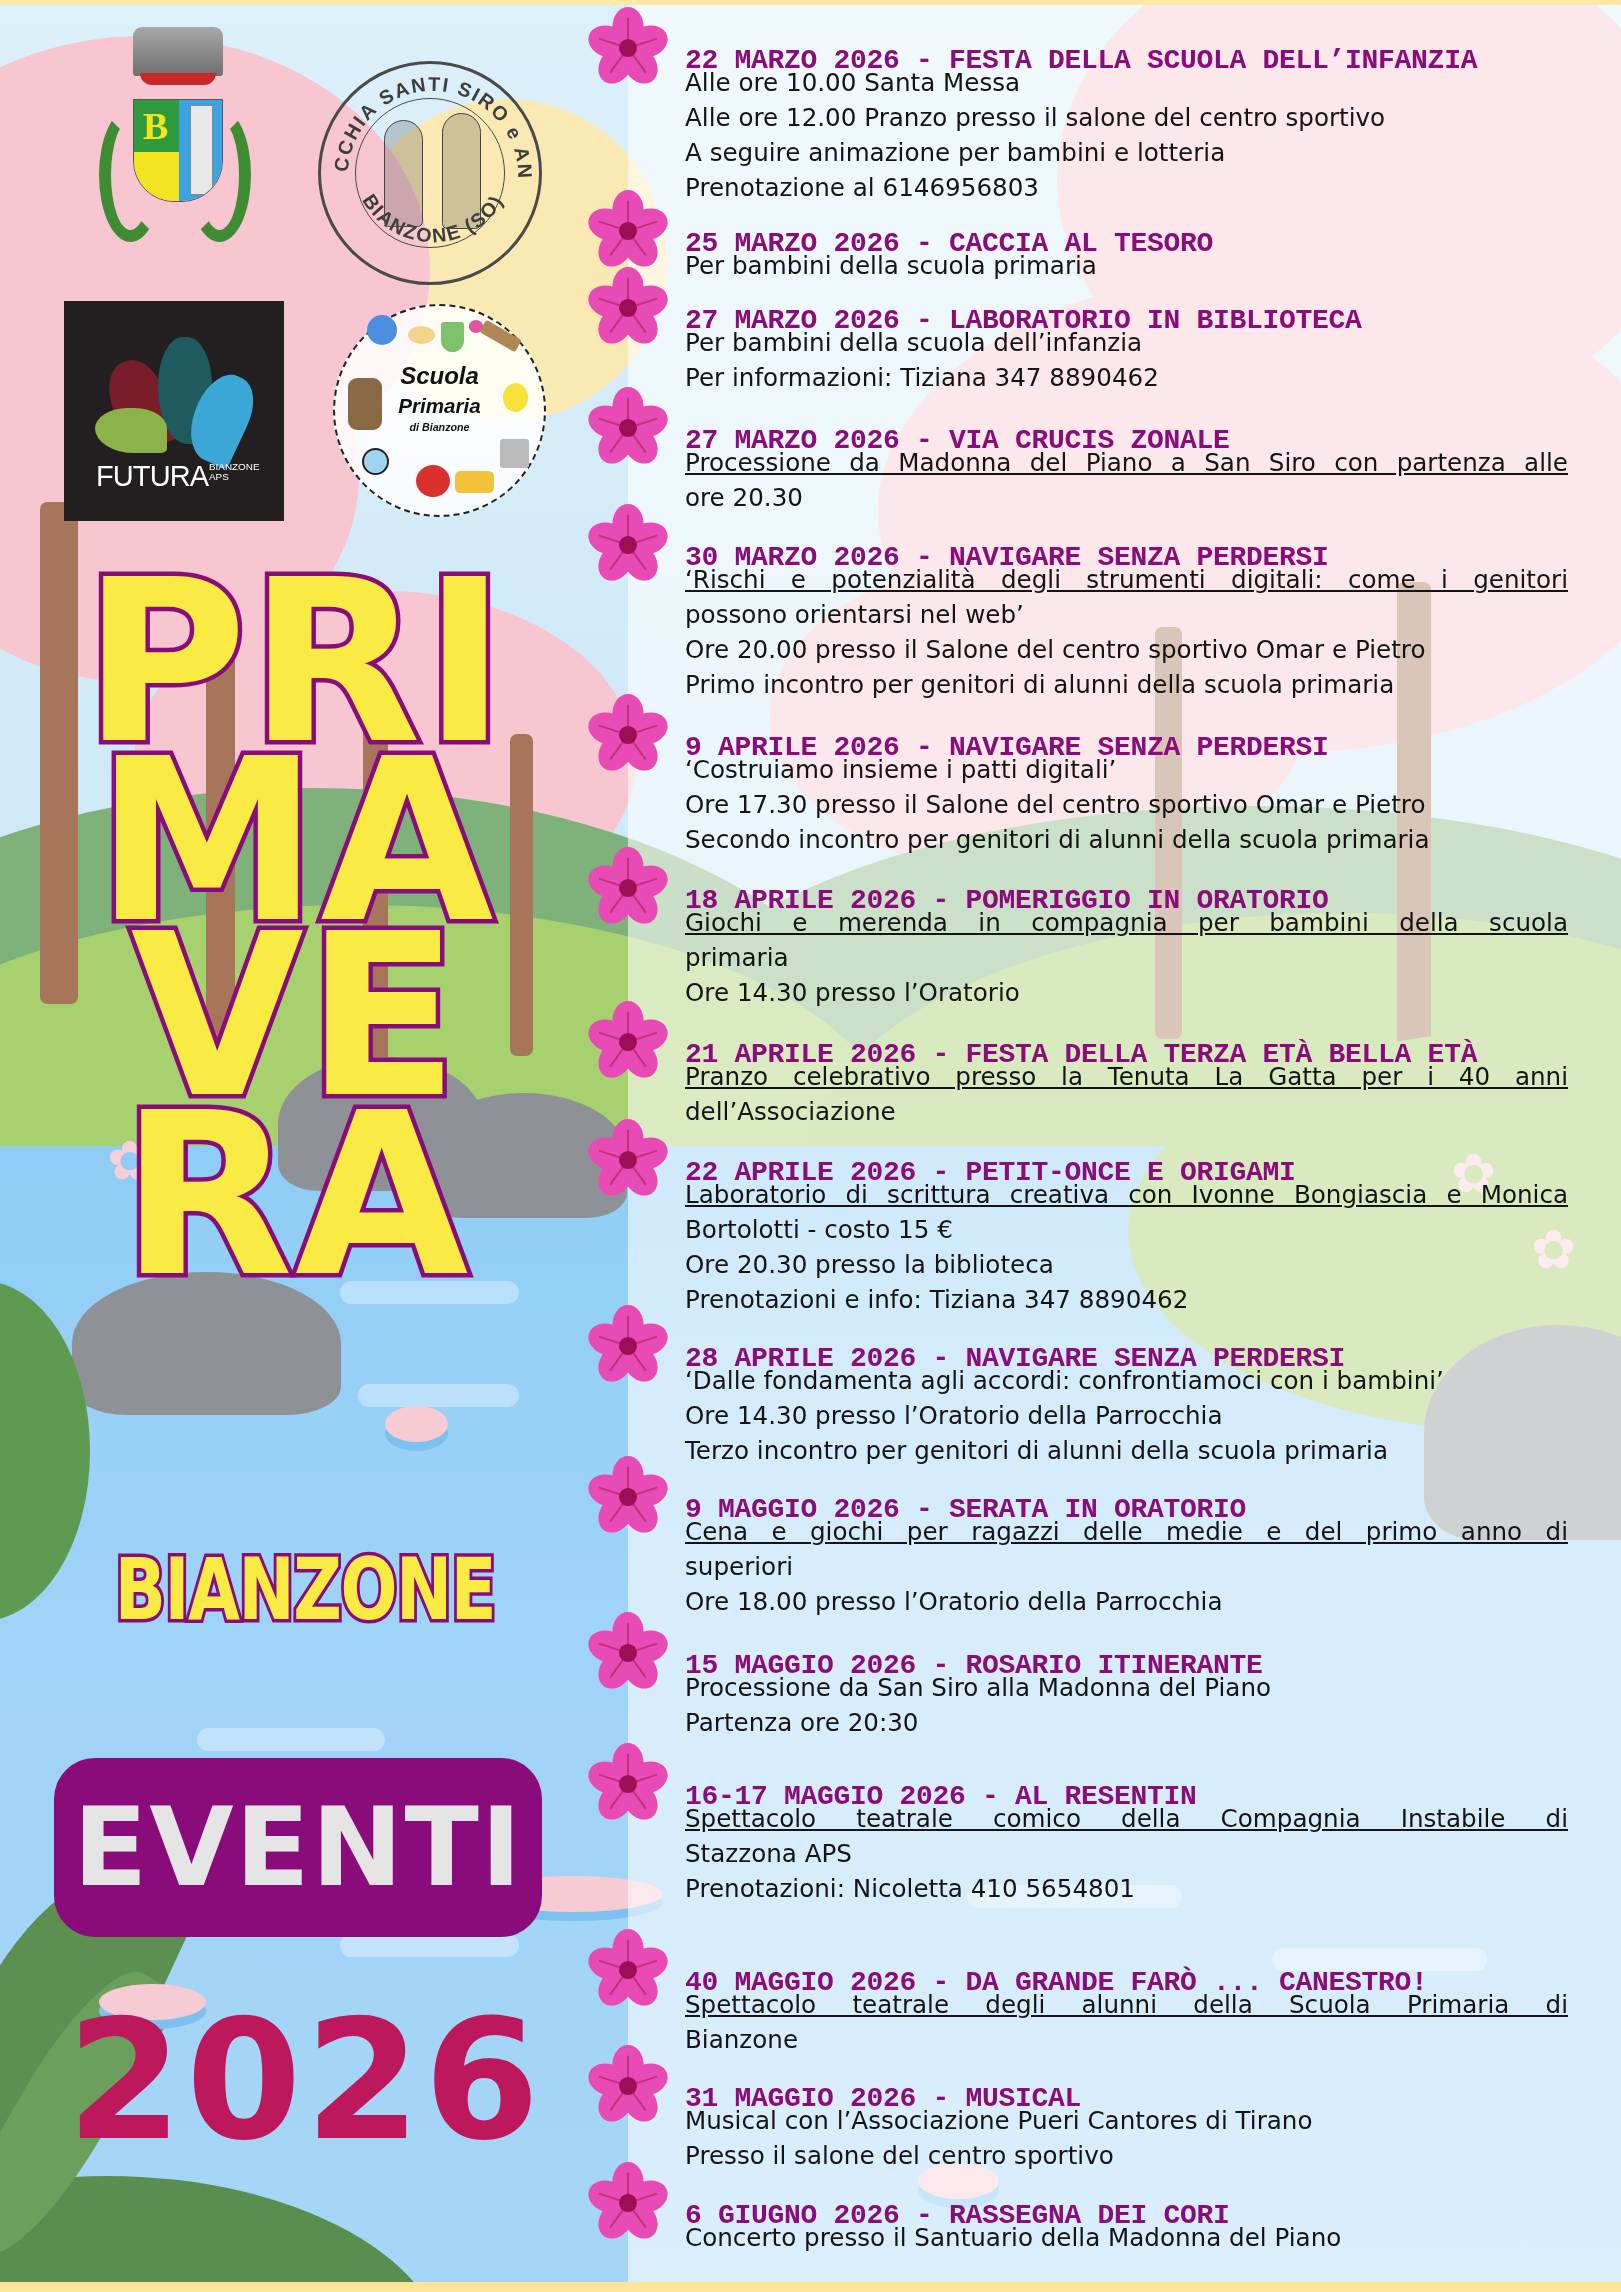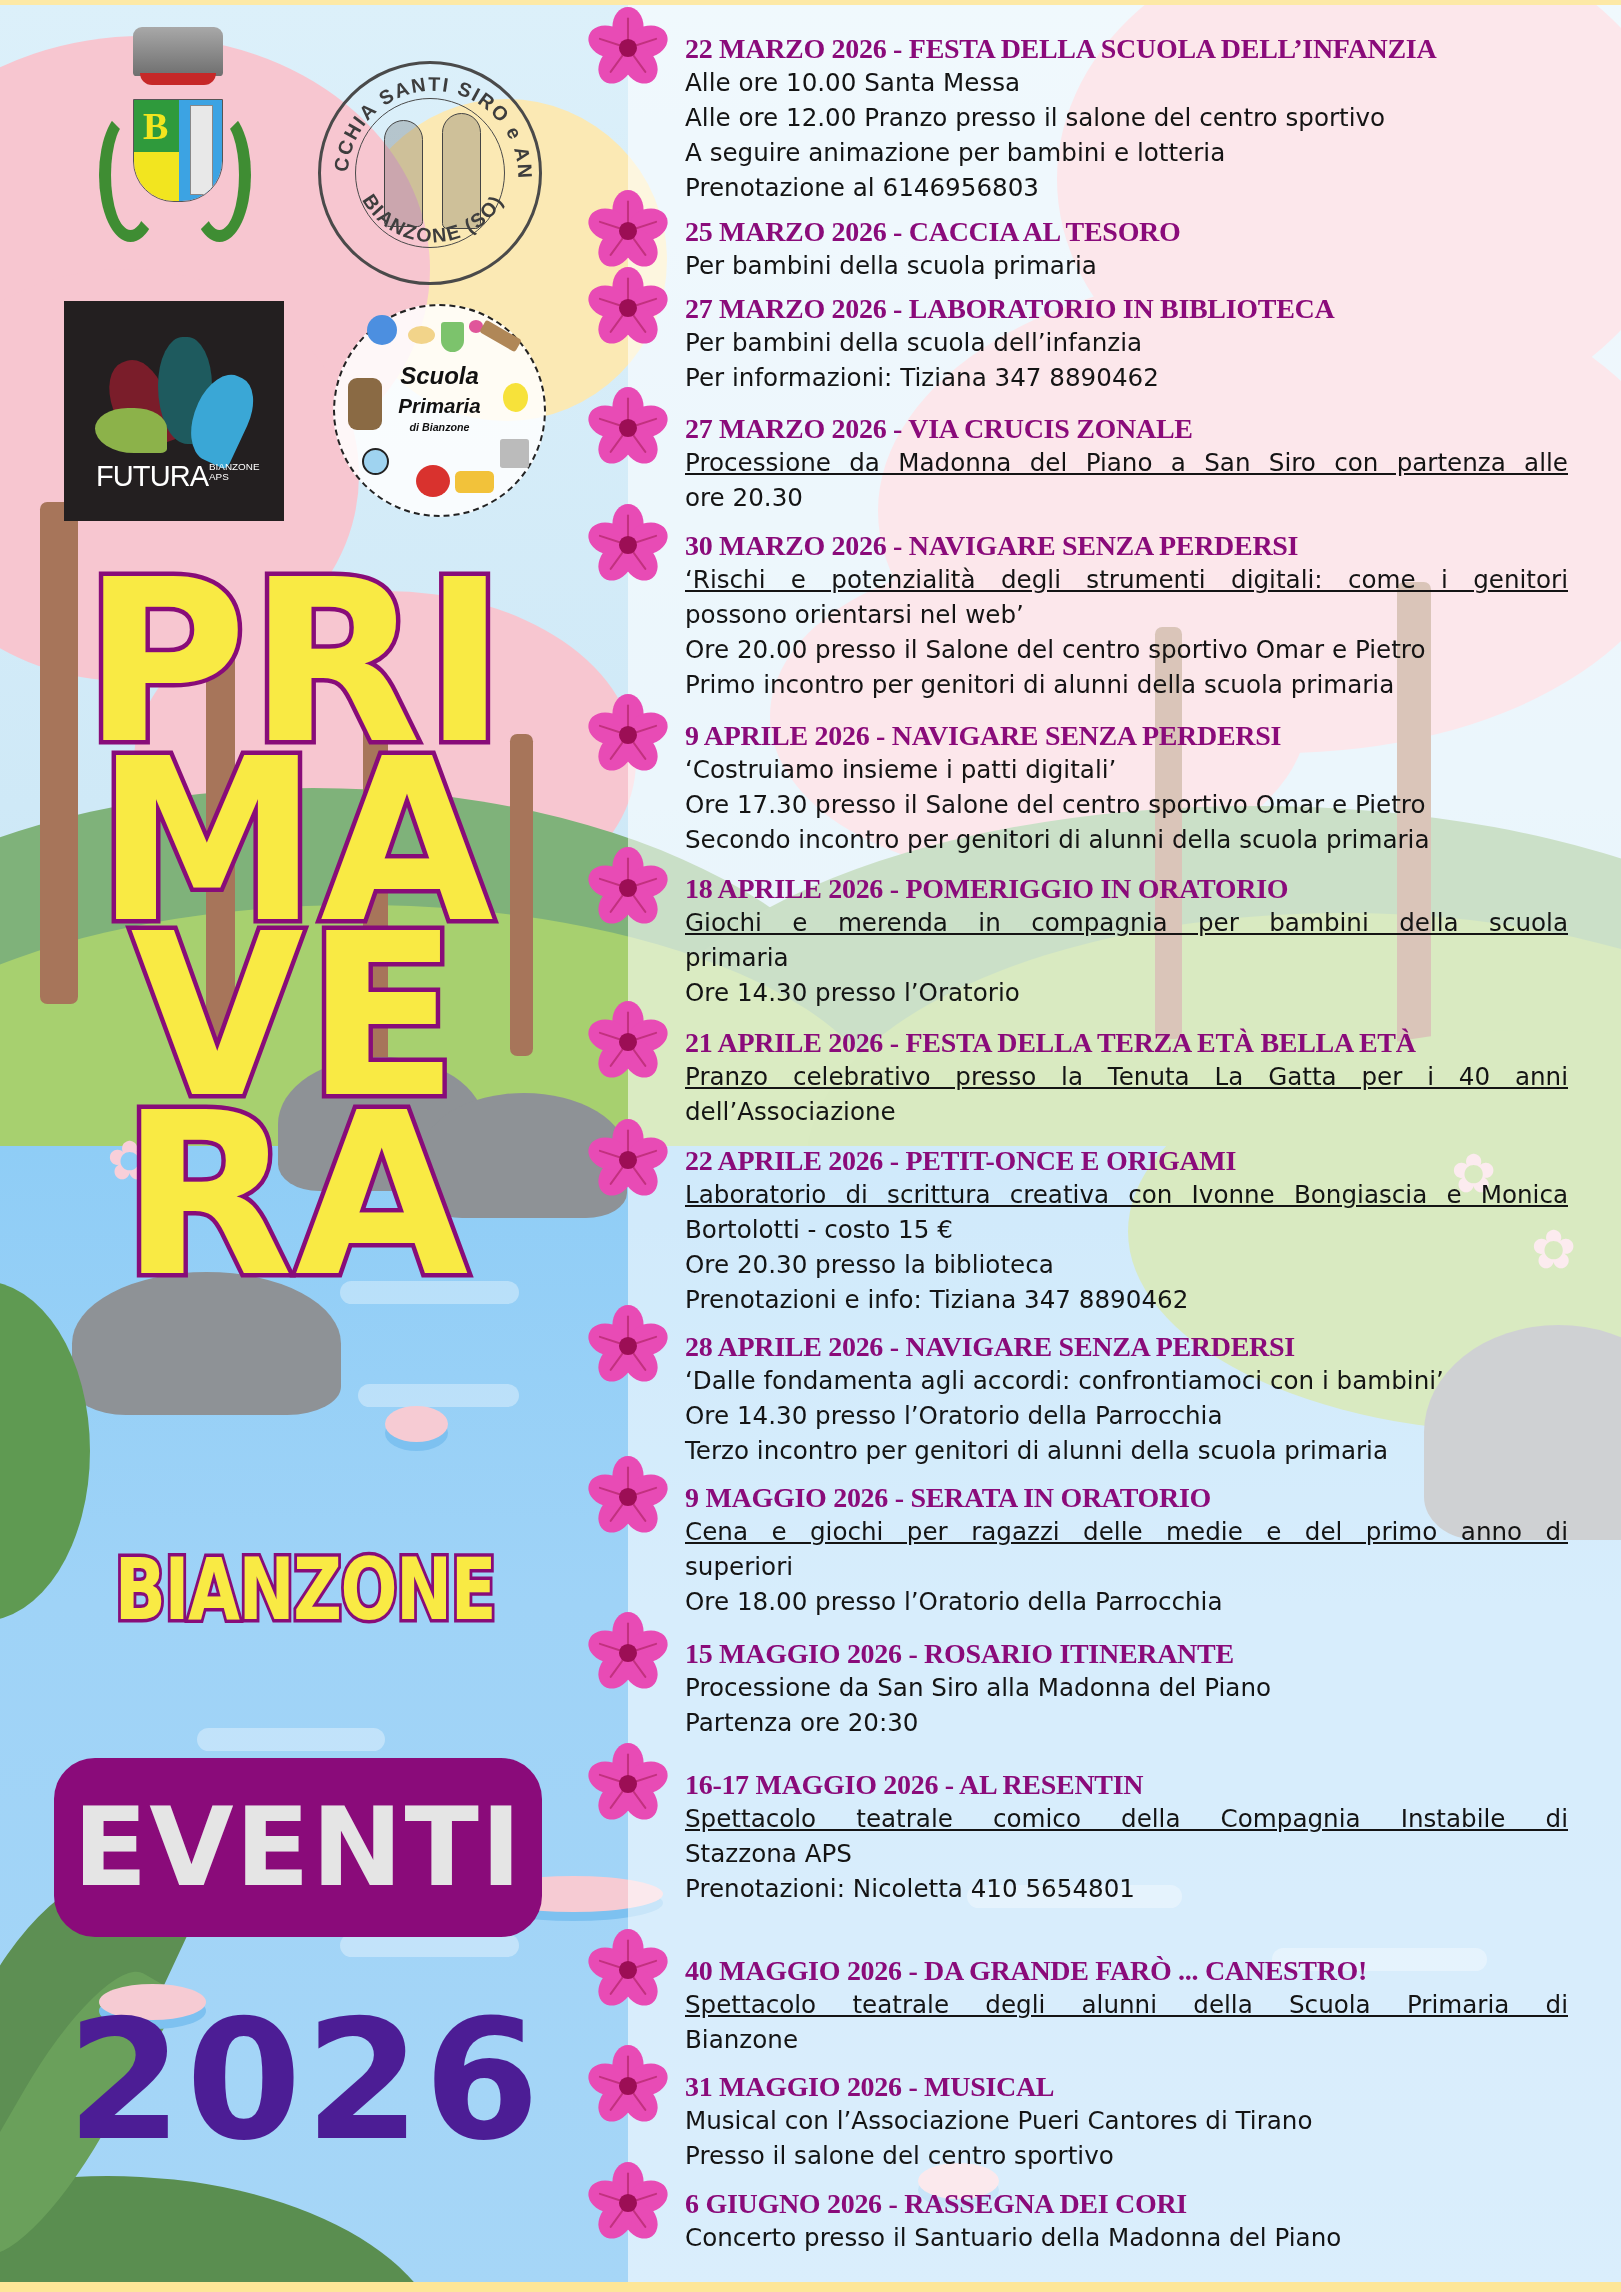--- a/index.html
+++ b/index.html
@@ -69,27 +69,27 @@
   .big-pri { top: 551px; font-size: 224px; left: -18px; }
   .big-ma { top: 730px; font-size: 224px; left: -18px; }
   .big-ve { top: 905px; font-size: 224px; left: -18px; }
   .big-ra { top: 1084px; font-size: 224px; left: -18px; }
   .bianzone { position: absolute; left: 54px; top: 1539px; width: 502px; text-align: center; font-family: "DejaVu Sans", sans-serif; font-weight: bold; font-size: 86px;
               color: #f9ea44; -webkit-text-stroke: 7.2px #880c79; paint-order: stroke fill; transform: scaleX(0.78); transform-origin: center; letter-spacing: -1.8px; }
 
   .eventi-box { position: absolute; left: 54px; top: 1758px; width: 488px; height: 179px; background: #8a0b7a; border-radius: 41px;
                 display: flex; align-items: center; justify-content: center; }
   .eventi-label { color: #e5e5e5; font-family: "DejaVu Sans", sans-serif; font-weight: bold; font-size: 109px; letter-spacing: 1.8px; }
-  .year { position: absolute; left: 63px; top: 1984px; width: 484px; text-align: center; color: #4c1d95; font-family: "DejaVu Sans", sans-serif; font-weight: bold; font-size: 166px; letter-spacing: 3.6px; }
+  .year { position: absolute; left: 63px; top: 1984px; width: 484px; text-align: center; color: #be185d; font-family: "DejaVu Sans", sans-serif; font-weight: bold; font-size: 166px; letter-spacing: 3.6px; }
 
   
   .events { position: absolute; left: 587px; top: 0; width: 1034px; }
   .event { position: absolute; left: 0; width: 985px; }
   .flower { position: absolute; left: 0; width: 82px; height: 82px; }
-  .ev-title { position: absolute; left: 98px; top: 4px; white-space: nowrap; color: #8a0b7a; font-family: Liberation Serif, serif; font-weight: bold; font-size: 28px; letter-spacing: -0.3px; line-height: 36px; }
+  .ev-title { position: absolute; left: 98px; top: 16px; white-space: nowrap; color: #8a0b7a; font-family: Liberation Mono, monospace; font-weight: bold; font-size: 28px; letter-spacing: -0.3px; line-height: 36px; }
   .ev-lines { position: absolute; left: 98px; top: 38px; width: 883px; }
   .ev-line { display: block; color: #141414; font-family: "DejaVu Sans", sans-serif; font-size: 24.6px; line-height: 35px; text-align: justify; text-align-last: left; }
   .ev-line.justify { text-align-last: justify; text-decoration: underline; }
 </style>
 </head>
 <body>
 
 <div class="bg">
   <div class="sky"></div>
   <div class="sun"></div>

